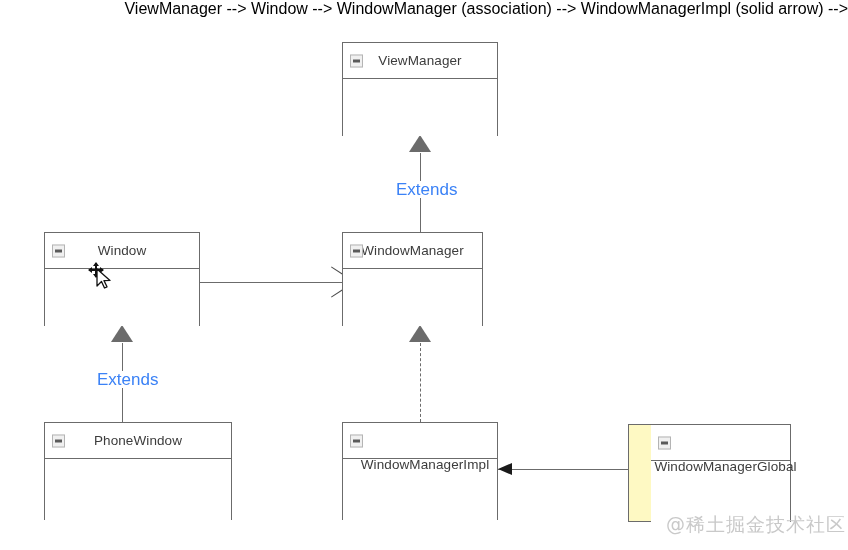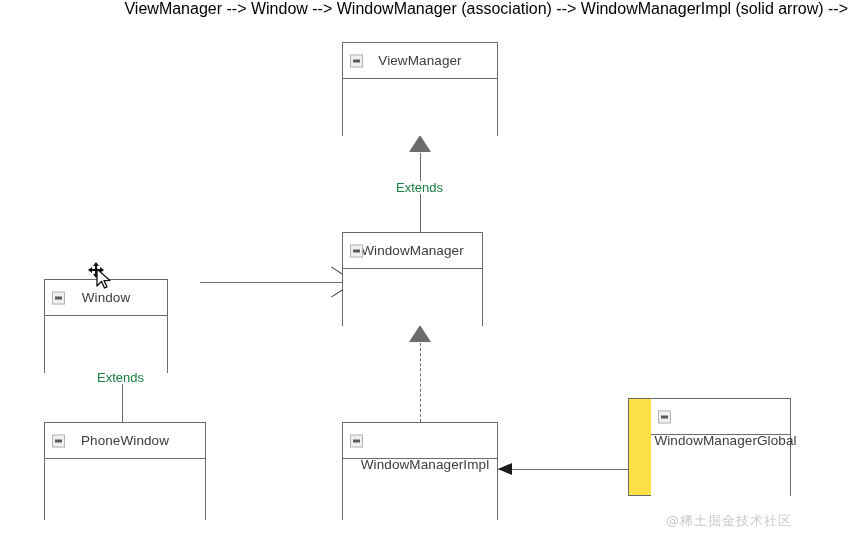--- a/index.html
+++ b/index.html
@@ -14,21 +14,21 @@
     background: #ffffff;
     overflow: hidden;
     font-family: "Liberation Sans", sans-serif;
     text-align: right;
   }
 
   
   .uml-class {
     position: absolute;
     box-sizing: border-box;
-    background: #fde047;
+    background: #fef9c3;
     border: 1px solid #6b6b6b;
     z-index: 5;
   }
   .uml-header {
     position: relative;
     box-sizing: border-box;
     height: 36px;
     border-bottom: 1px solid #6b6b6b;
     display: flex;
     align-items: center;
@@ -143,43 +143,43 @@
     height: 0;
     border-top: 6px solid transparent;
     border-bottom: 6px solid transparent;
     border-right: 14px solid #1a1a1a;
     z-index: 3;
   }
 
   
   .edge-label {
     position: absolute;
-    font-size: 13px;
-    color: #15803d;
+    font-size: 17px;
+    color: #3b82f6;
     background: #ffffff;
     padding: 0 4px;
     white-space: nowrap;
     z-index: 4;
     line-height: 1;
   }
 
   
   .cursor-move {
     position: absolute;
     width: 26px;
     height: 28px;
     z-index: 20;
     pointer-events: none;
   }
 
   
   .watermark {
     position: absolute;
     font-family: "DejaVu Sans", sans-serif;
-    font-size: 13px;
+    font-size: 19px;
     color: #c9c9c9;
     white-space: nowrap;
     z-index: 9;
     letter-spacing: 1px;
   }
 </style>
 </head>
 <body>
 
 <div id="canvas">
@@ -213,57 +213,57 @@
   
   <div class="uml-class" style="left:342px; top:42px; width:156px; height:94px;">
     <div class="uml-header">
       <span class="collapse-icon"></span>
       <span class="uml-title">ViewManager</span>
     </div>
     <div class="uml-body" style="height:57px;"></div>
   </div>
 
   
-  <div class="uml-class" style="left:44px; top:232px; width:124px; height:94px;margin-top:47px;">
+  <div class="uml-class" style="left:44px; top:232px; width:156px; height:94px;">
     <div class="uml-header">
       <span class="collapse-icon"></span>
       <span class="uml-title">Window</span>
     </div>
     <div class="uml-body" style="height:57px;"></div>
   </div>
 
   
   <div class="uml-class" style="left:342px; top:232px; width:141px; height:94px;">
     <div class="uml-header">
       <span class="collapse-icon"></span>
       <span class="uml-title">WindowManager</span>
     </div>
     <div class="uml-body" style="height:57px;"></div>
   </div>
 
   
-  <div class="uml-class" style="left:44px; top:422px; width:162px; height:98px;">
+  <div class="uml-class" style="left:44px; top:422px; width:188px; height:98px;">
     <div class="uml-header">
       <span class="collapse-icon"></span>
       <span class="uml-title">PhoneWindow</span>
     </div>
     <div class="uml-body" style="height:61px;"></div>
   </div>
 
   
   <div class="uml-class" style="left:342px; top:422px; width:156px; height:98px;">
     <div class="uml-header tight">
       <span class="collapse-icon"></span>
       <span class="uml-title">WindowManagerImpl</span>
     </div>
     <div class="uml-body" style="height:61px;"></div>
   </div>
 
   
-  <div class="uml-class" style="left:628px; top:398px; width:163px; height:98px;padding-left:22px;">
+  <div class="uml-class" style="left:628px; top:424px; width:163px; height:98px;padding-left:22px;">
     <div class="uml-header tight">
       <span class="collapse-icon"></span>
       <span class="uml-title">WindowManagerGlobal</span>
     </div>
     <div class="uml-body" style="height:61px;"></div>
   </div>
 
   
   <div class="cursor-move" style="left:88px; top:262px;">
     <svg width="26" height="28" viewBox="0 0 26 28" xmlns="http://www.w3.org/2000/svg">

